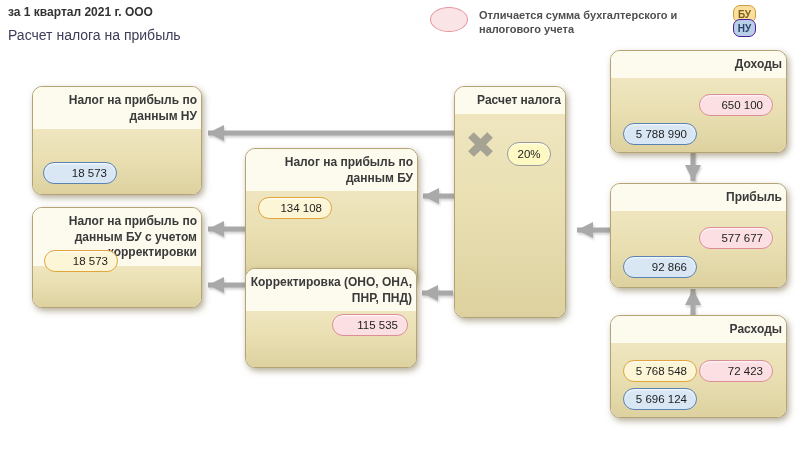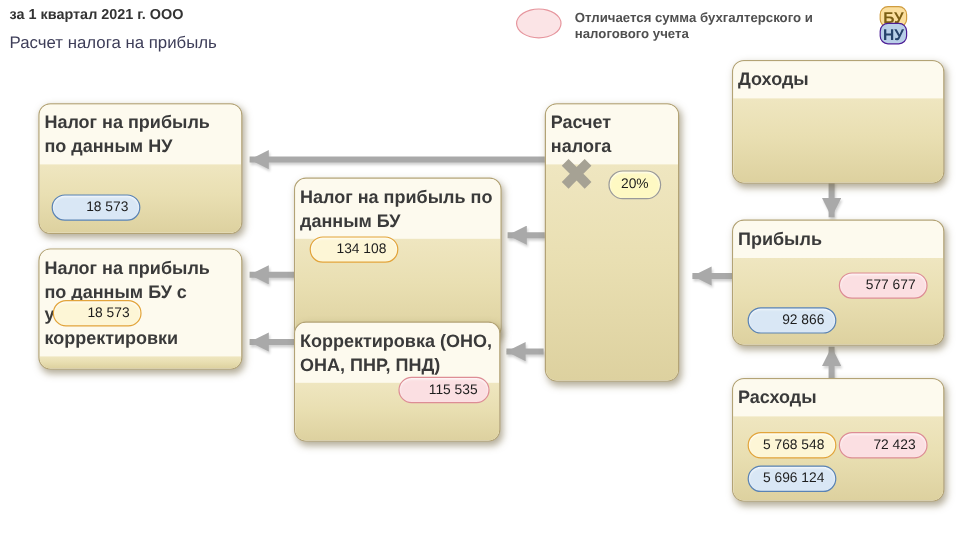--- a/index.html
+++ b/index.html
@@ -22,42 +22,42 @@
     position:absolute;left:430px;top:7px;width:38px;height:25px;
     background:#fbe4e6;border:1px solid #e6959d;border-radius:50%;
     box-sizing:border-box;
   }
   .legend-note{
     position:absolute;left:479px;top:8px;width:250px;
     font-size:11px;font-weight:bold;color:#4f4f4f;line-height:1.3;
   }
   .badge{
     position:absolute;left:733px;width:23px;height:18px;
-    border-radius:7px;font-size:13px;font-weight:bold;
+    border-radius:7px;font-size:10px;font-weight:bold;
     display:flex;align-items:center;justify-content:center;
     box-sizing:border-box;
   }
   .badge-bu{top:5px;background:#fbdf9e;border:1px solid #cf9c3f;color:#7c5f14;}
   .badge-nu{top:19px;background:#b9cfe8;border:1px solid #4c1d95;color:#27426b;}
   
   .arrows{
     position:absolute;left:0;top:0;z-index:0;
     filter:drop-shadow(1px 2px 1px rgba(0,0,0,0.18));
   }
   
   .node{
     position:absolute;z-index:1;
     border:1px solid #b3a375;border-radius:10px;
     box-shadow:2px 3px 6px rgba(110,95,55,0.5);
     background:#fdfaee;overflow:hidden;box-sizing:border-box;
     display:flex;flex-direction:column;
   }
   .node-title{
-    padding:6px 4px 5px;text-align:left;
-    font-size:15px;font-weight:bold;color:#3a3a3a;line-height:1.3;
+    padding:6px 4px 5px;text-align:right;
+    font-size:12px;font-weight:bold;color:#3a3a3a;line-height:1.3;
     background:#fdfaee;flex:0 0 auto;
   }
   .node-body{
     flex:1 1 auto;position:relative;
     background:linear-gradient(180deg,#efe6c0 0%,#e9dfb2 45%,#ddd19f 100%);
   }
   .pill{
     position:absolute;height:22px;width:74px;border-radius:12px;
     font-size:11.5px;color:#1d1d1d;
     display:flex;align-items:center;justify-content:flex-end;
@@ -132,20 +132,22 @@
 <div class="node" style="left:454px;top:86px;width:112px;height:232px;">
   <div class="node-title">Расчет налога</div>
   <div class="node-body"></div>
   <div class="multiply">✖</div>
   <div class="pill pill-rate" style="left:52px;top:55px;width:44px;height:24px;">20%</div>
 </div>
 
 <div class="node" style="left:610px;top:50px;width:177px;height:103px;">
   <div class="node-title">Доходы</div>
   <div class="node-body"></div>
+  <div class="pill pill-diff" style="right:13px;top:43px;">650 100</div>
+  <div class="pill pill-nu" style="left:12px;top:72px;">5 788 990</div>
 </div>
 
 <div class="node" style="left:610px;top:183px;width:177px;height:105px;">
   <div class="node-title">Прибыль</div>
   <div class="node-body"></div>
   <div class="pill pill-diff" style="right:13px;top:43px;">577 677</div>
   <div class="pill pill-nu" style="left:12px;top:72px;">92 866</div>
 </div>
 
 <div class="node" style="left:610px;top:315px;width:177px;height:103px;">

